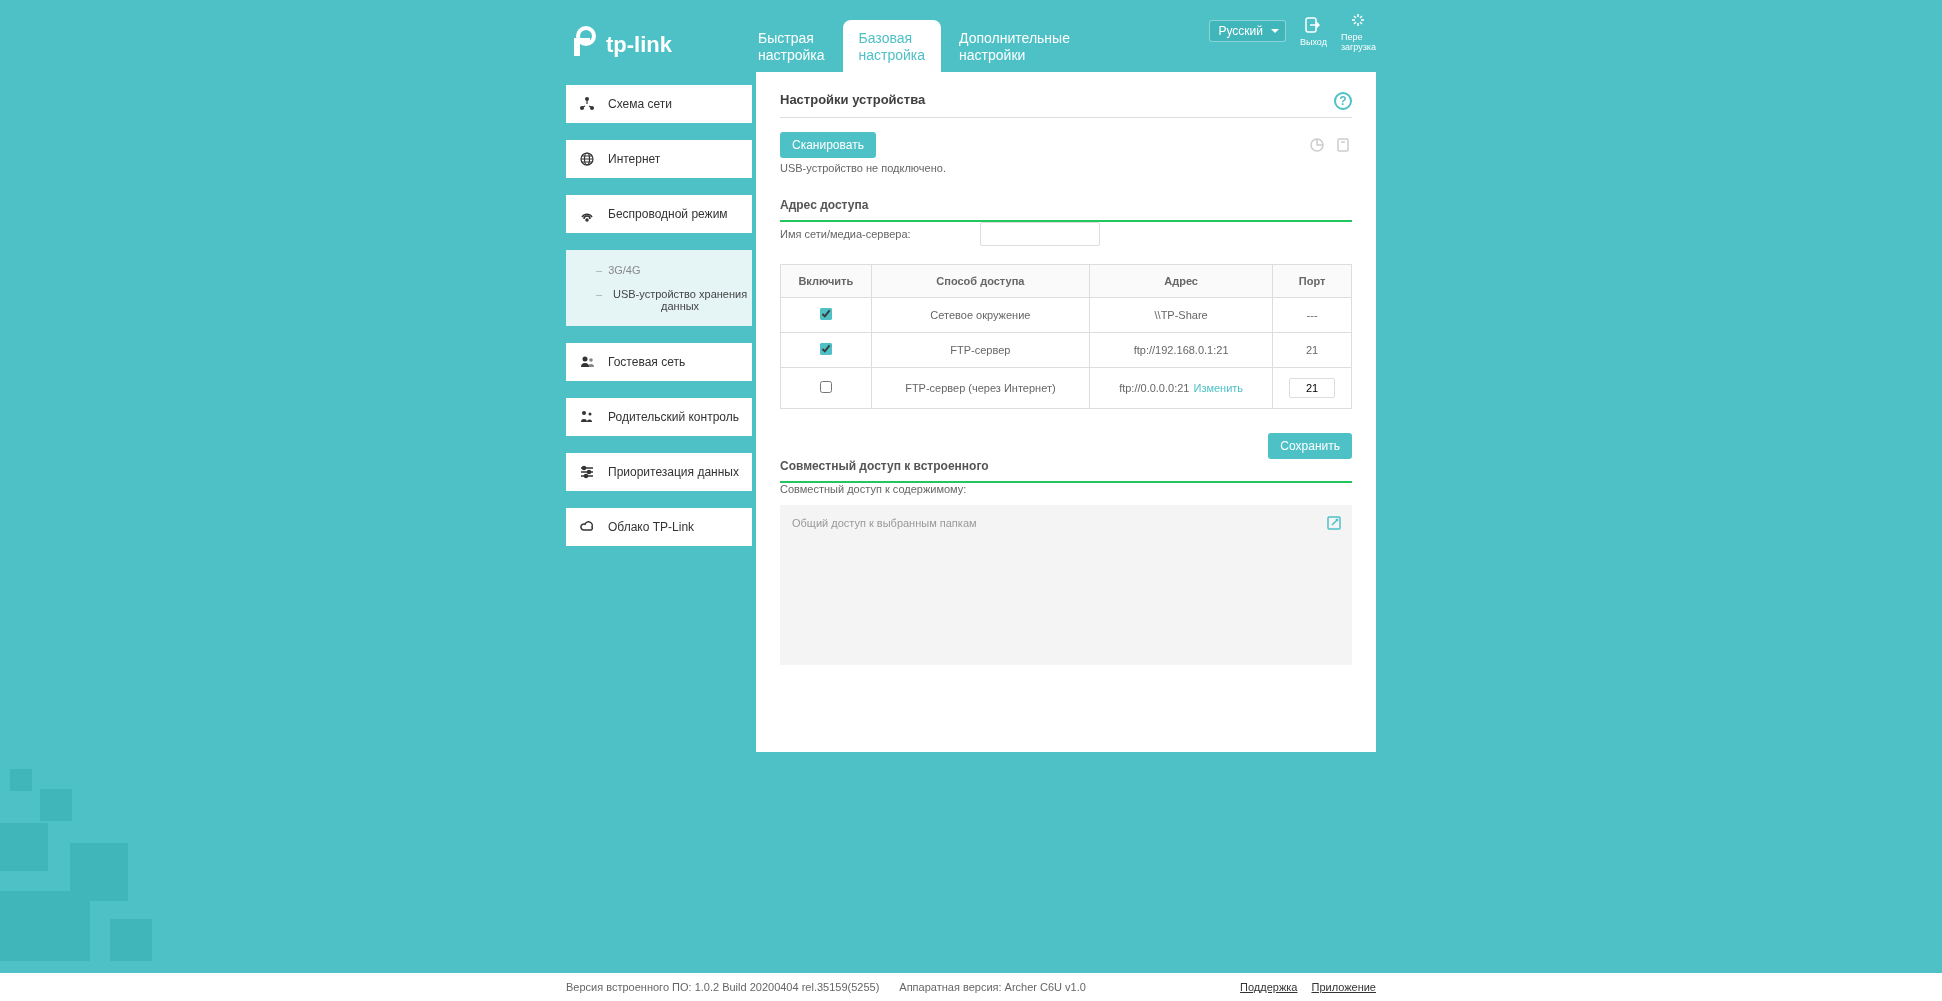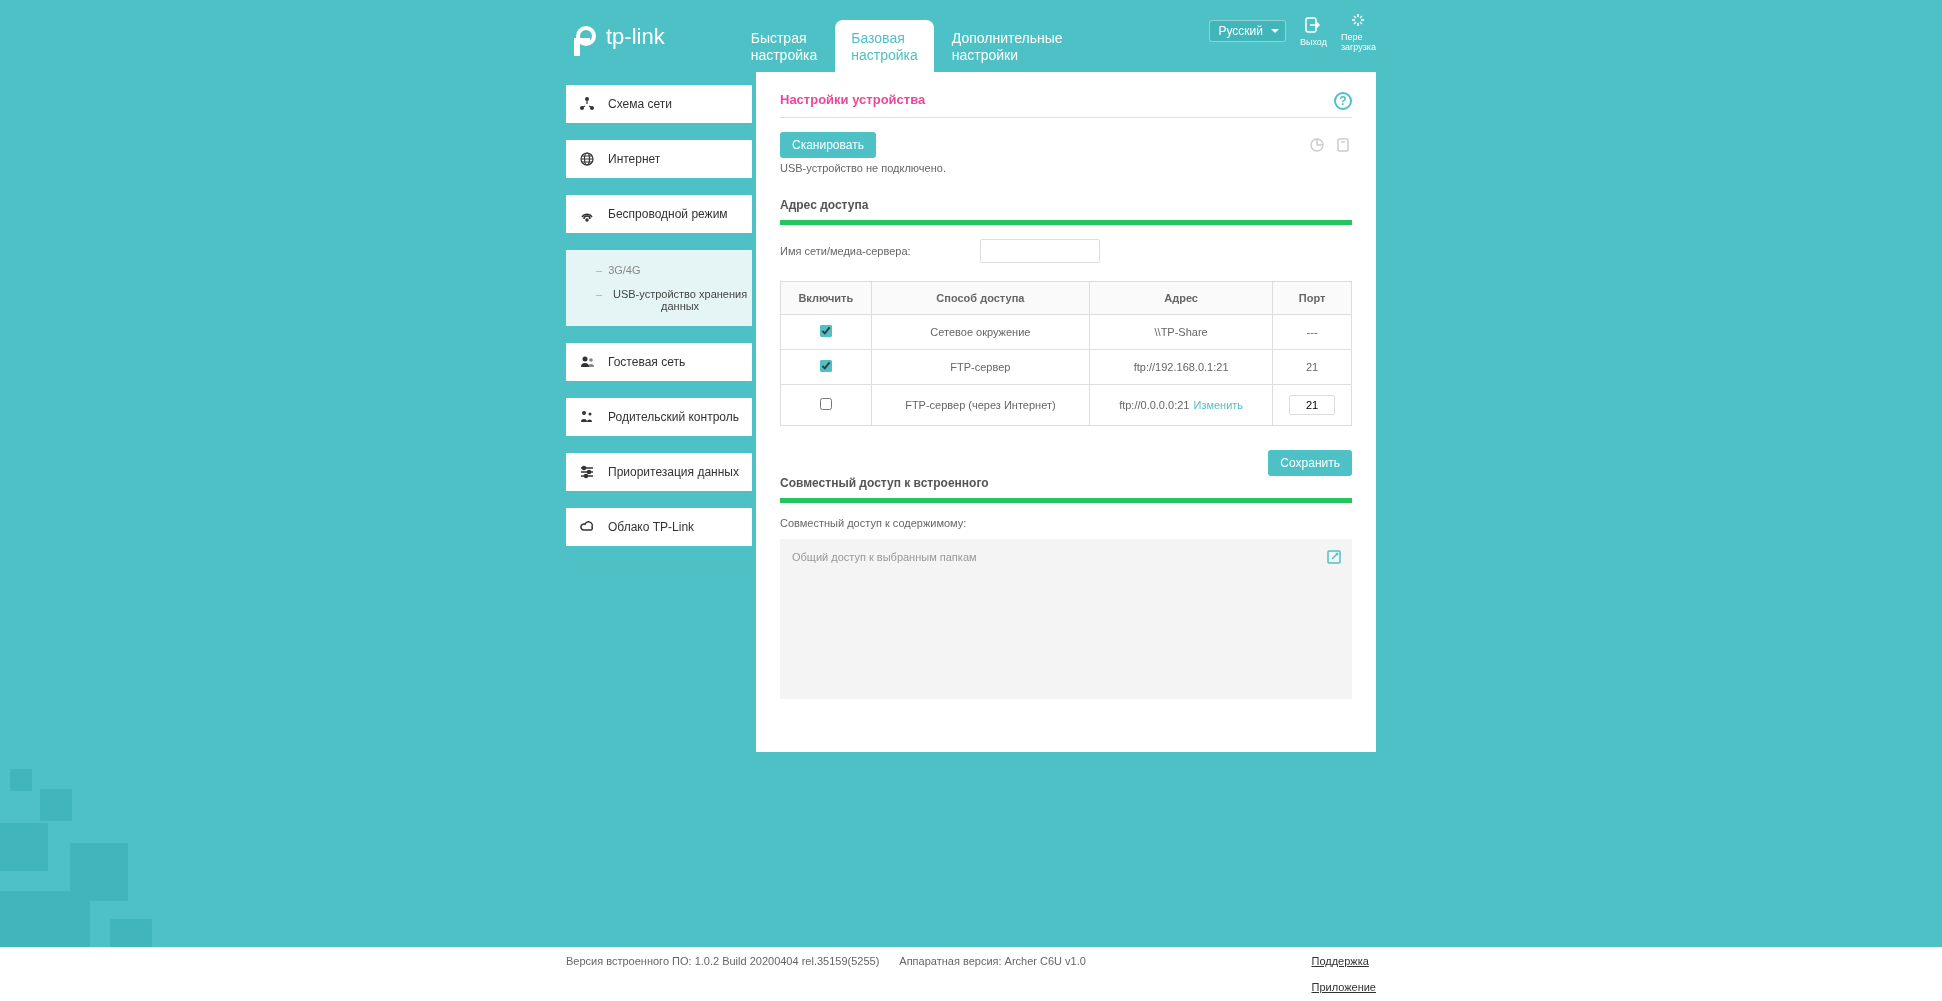--- a/index.html
+++ b/index.html
@@ -4,21 +4,21 @@
 <style>
 * { margin: 0; padding: 0; box-sizing: border-box; font-family: Arial, sans-serif; }
 body { background: #4dc1c6; min-height: 100vh; position: relative; }
 
 .bg-shapes { position: fixed; left: 0; bottom: 40px; width: 280px; height: 280px; pointer-events: none; }
 .bg-shapes div { position: absolute; background: #40b6bb; }
 
 .container { width: 810px; margin: 0 auto; position: relative; }
 
 .header { height: 72px; display: flex; align-items: flex-end; position: relative; }
-.logo { display: flex; align-items: flex-start; color: white; font-size: 22px; font-weight: 400; margin-bottom: 14px; margin-right: 70px; }
+.logo { display: flex; align-items: flex-end; color: white; font-size: 22px; font-weight: 700; margin-bottom: 14px; margin-right: 70px; }
 .logo-icon { width: 34px; height: 34px; margin-right: 6px; position: relative; }
 .logo-icon svg { width: 100%; height: 100%; }
 
 .tabs { display: flex; gap: 2px; }
 .tab { padding: 10px 16px 8px; color: white; font-size: 14px; line-height: 1.2; border-radius: 8px 8px 0 0; cursor: pointer; }
 .tab.active { background: white; color: #4dc1c6; }
 
 .header-right { position: absolute; right: 0; top: 10px; display: flex; align-items: center; gap: 14px; }
 .header-icon { display: flex; flex-direction: column; align-items: center; color: white; font-size: 9px; cursor: pointer; }
 .header-icon-box { width: 20px; height: 20px; margin-bottom: 2px; display: flex; align-items: center; justify-content: center; }
@@ -31,51 +31,51 @@
 .side-item { background: white; padding: 10px 12px; display: flex; align-items: center; gap: 12px; font-size: 12px; color: #333; cursor: pointer; }
 .side-item.active { background: #ffb400; color: #333; }
 .side-icon { width: 18px; height: 18px; display: flex; align-items: center; justify-content: center; flex-shrink: 0; }
 .sub-items { background: #e5f4f5; padding: 8px 0; }
 .sub-item { padding: 6px 0 6px 30px; font-size: 11px; color: #888; cursor: pointer; display: flex; text-align: center; }
 .sub-item::before { content: '–'; margin-right: 6px; color: #aaa; }
 .sub-item.active { color: #444; }
 
 .content { flex: 1; background: white; padding: 20px 24px; min-height: 680px; position: relative; }
 
-.section-title { font-size: 13px; color: #ec4899; font-weight: bold; padding-bottom: 10px; border-bottom: 1px solid #ddd; margin-bottom: 14px; }
+.section-title { font-size: 13px; color: #404040; font-weight: bold; padding-bottom: 10px; border-bottom: 1px solid #ddd; margin-bottom: 14px; }
 .help-icon { position: absolute; top: 20px; right: 24px; width: 18px; height: 18px; border: 2px solid #4dc1c6; border-radius: 50%; color: #4dc1c6; display: flex; align-items: center; justify-content: center; font-size: 12px; font-weight: bold; cursor: pointer; }
 
 .scan-row { display: flex; align-items: center; justify-content: space-between; margin-bottom: 4px; }
 .btn-teal { background: #4dc1c6; color: white; border: none; padding: 6px 12px; font-size: 12px; border-radius: 3px; cursor: pointer; }
 .scan-icons { display: flex; gap: 8px; }
 .scan-icons span { width: 18px; height: 18px; color: #ccc; cursor: pointer; display: flex; align-items: center; justify-content: center; }
 .status-text { font-size: 11px; color: #666; margin-bottom: 24px; }
 
-.section-sub { font-size: 12px; color: #555; font-weight: bold; padding-bottom: 8px; border-bottom: 5px solid #22c55e; margin-bottom: 14px; }
+.section-sub { font-size: 12px; color: #555; font-weight: bold; padding-bottom: 8px; border-bottom: 2px solid #22c55e; }
 
 .form-row { display: flex; align-items: center; margin-bottom: 18px; font-size: 11px; color: #666; }
 .form-row label { width: 200px; }
 .form-row input[type="text"] { border: 1px solid #ddd; padding: 5px 8px; width: 120px; font-size: 11px; border-radius: 2px; }
 
 .access-table { width: 100%; border-collapse: collapse; font-size: 11px; margin-bottom: 24px; }
 .access-table th, .access-table td { border: 1px solid #ddd; padding: 10px 6px; text-align: center; color: #666; }
 .access-table th { background: #fafafa; font-weight: bold; }
 .access-table input[type="text"] { border: 1px solid #ddd; padding: 3px 6px; width: 46px; text-align: center; font-size: 11px; border-radius: 2px; }
 .chk { width: 12px; height: 12px; accent-color: #4dc1c6; cursor: pointer; }
 .link-teal { color: #4dc1c6; cursor: pointer; margin-left: 4px; }
 
 .btn-row { text-align: right; }
 
 .share-box { background: #f4f4f4; min-height: 160px; padding: 12px; position: relative; font-size: 11px; color: #999; }
 .share-edit { position: absolute; top: 10px; right: 10px; width: 16px; height: 16px; color: #4dc1c6; cursor: pointer; }
 
 .footer { position: fixed; bottom: 0; left: 0; right: 0; background: white; padding: 8px 0; font-size: 11px; color: #666; }
 .footer-inner { width: 810px; margin: 0 auto; display: flex; justify-content: space-between; }
 .footer-left { display: flex; gap: 20px; }
-.footer-right { display: flex; gap: 14px; flex-direction: column; }
+.footer-right { display: flex; gap: 14px; }
 .footer-right a { color: #333; text-decoration: underline; cursor: pointer; }
 </style>
 </head>
 <body>
 
 <div class="bg-shapes">
   <div style="left:10px;bottom:170px;width:22px;height:22px"></div>
   <div style="left:40px;bottom:140px;width:32px;height:32px"></div>
   <div style="left:0;bottom:90px;width:48px;height:48px"></div>
   <div style="left:70px;bottom:60px;width:58px;height:58px"></div>

